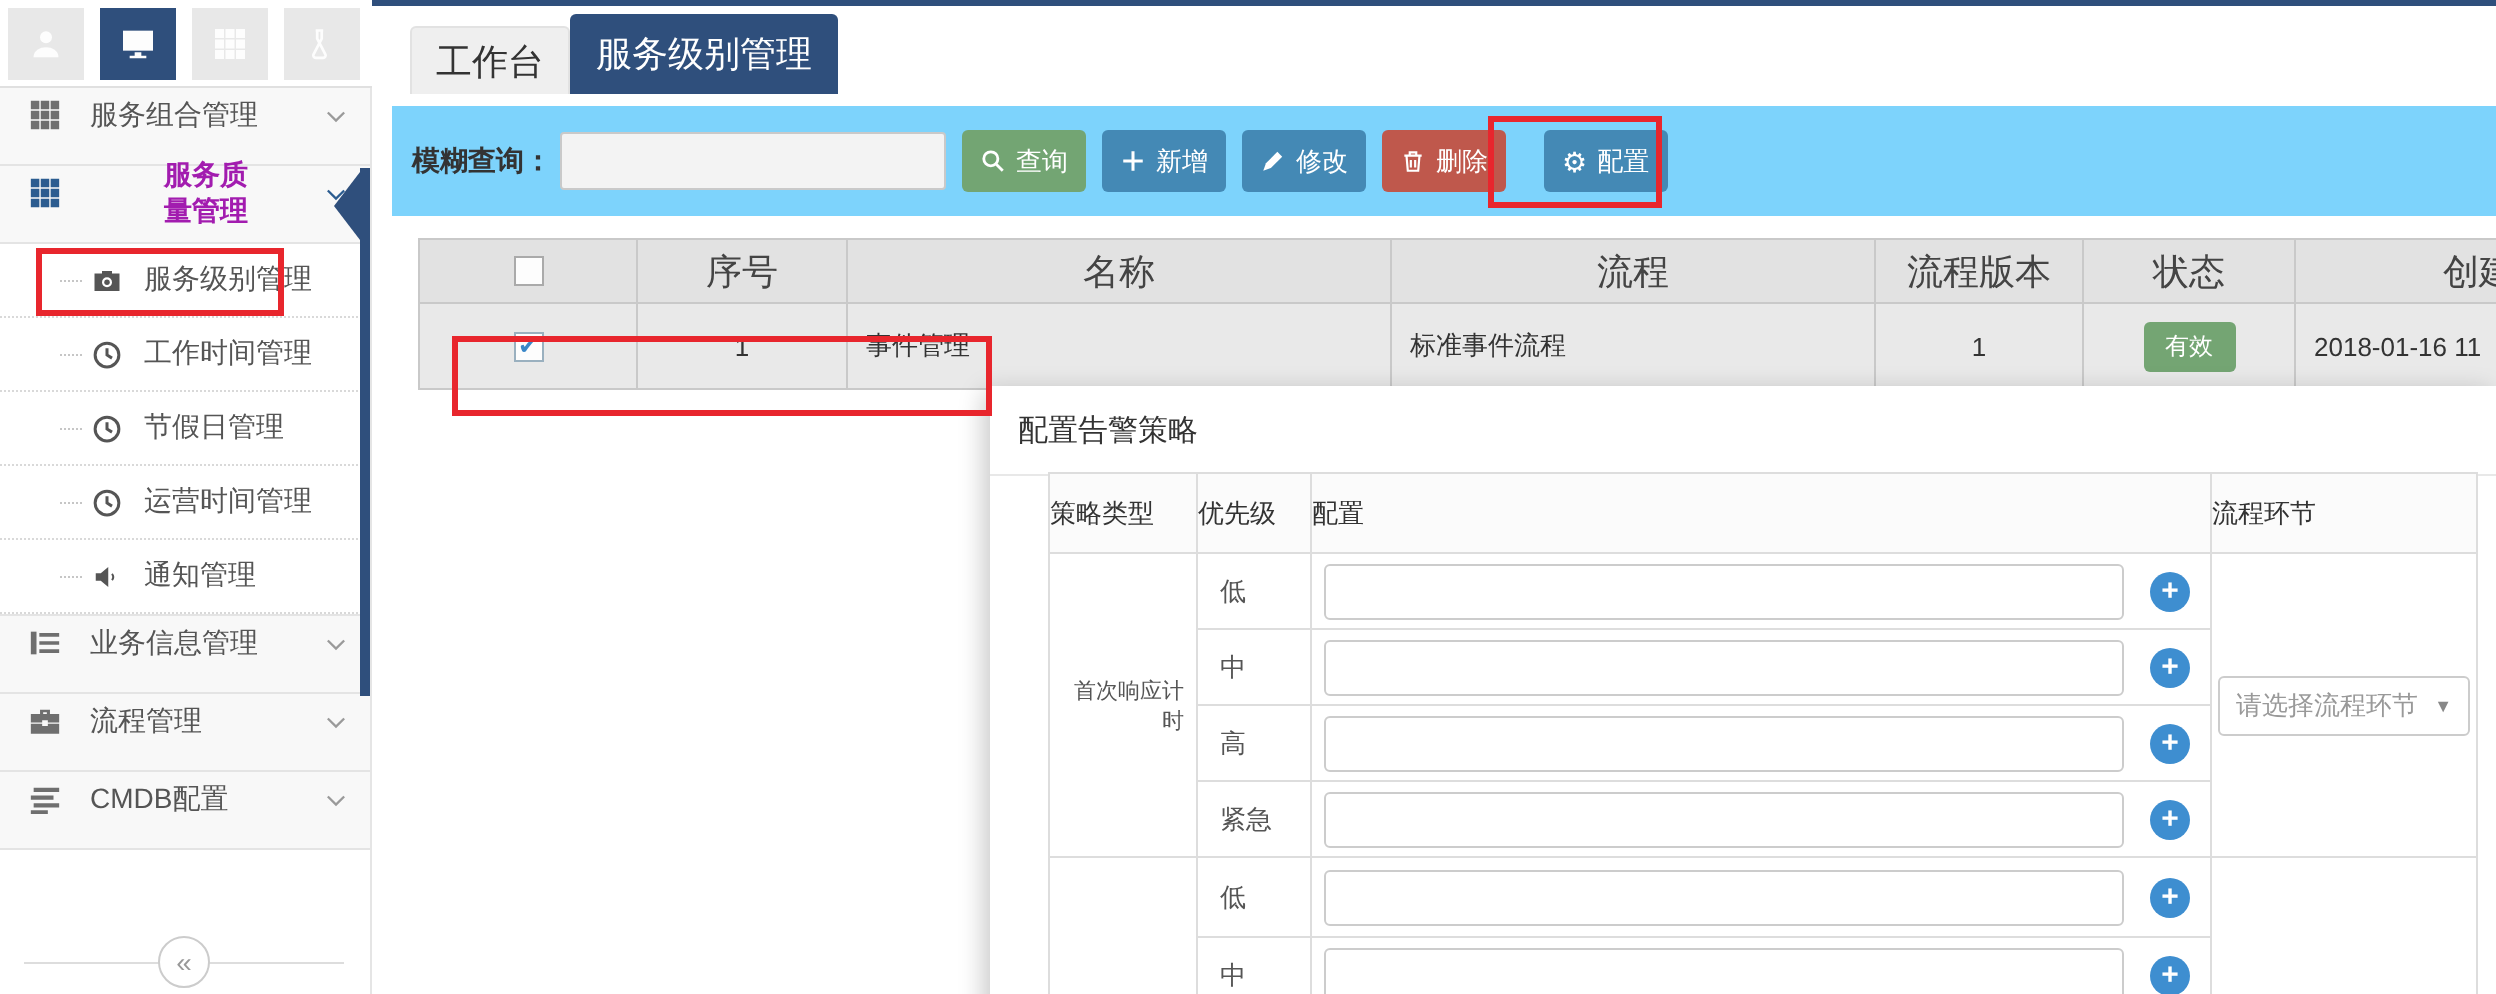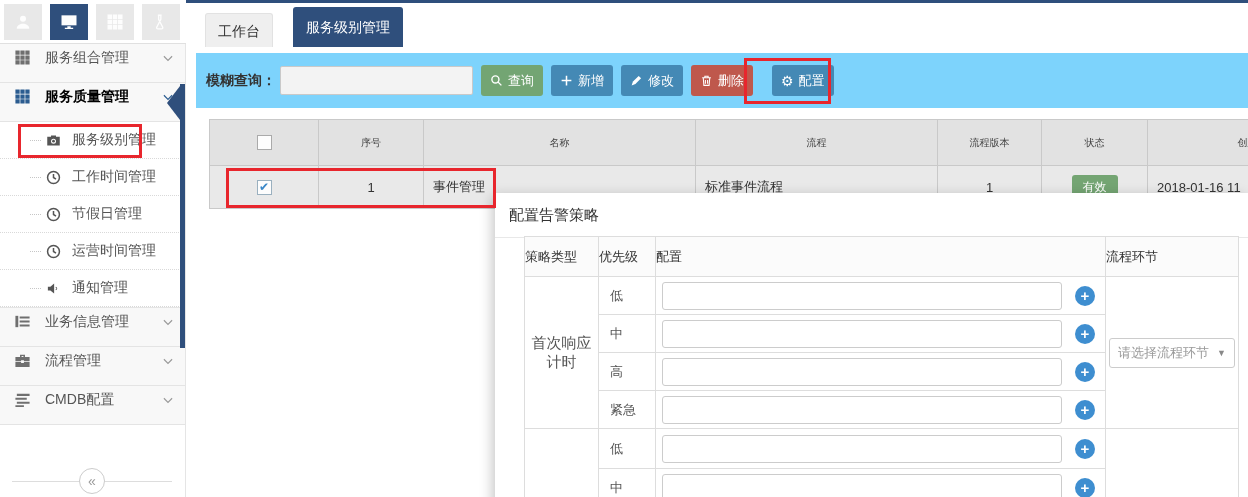--- a/index.html
+++ b/index.html
@@ -14,21 +14,21 @@
     display:flex; align-items:center; justify-content:center; cursor:pointer; }
   .ibtn.active { background:#2f4f7c; }
 
   
   #sidebar { position:absolute; left:0; top:44px; width:186px; bottom:0; background:#fff;
     border-right:1px solid #e5e5e5; }
   .side-item { height:39px; display:flex; align-items:center; padding:0 10px 11px 14px;
     background:#f8f8f8; border-bottom:1px solid #e4e4e4; color:#555; font-size:14px; cursor:pointer; }
   .side-item .s-ic { color:#6f6f6f; margin-right:14px; display:flex; }
   .side-item .chev { margin-left:auto; color:#9a9a9a; display:flex; }
-  .side-item.active { color:#000000; font-weight:bold; }
+  .side-item.active { color:#a21caf; font-weight:bold;gap:37px; }
   .side-item.active .s-ic, .side-item.active .chev { color:#2b5c90; }
 
   #submenu { position:relative; background:#fff; border-bottom:1px solid #e4e4e4; }
   #submenu .treeline { position:absolute; left:30px; top:0; height:174px; border-left:1px dotted #c6c6c6; }
   .sub-item { height:37px; display:flex; align-items:center; padding-left:46px;
     border-bottom:1px dotted #d9d9d9; color:#555; font-size:14px; position:relative;
     background:#fff; cursor:pointer; }
   .sub-item::before { content:""; position:absolute; left:30px; top:18px; width:11px;
     border-top:1px dotted #c6c6c6; }
   .sub-item .s-ic { color:#555; margin-right:11px; display:flex; }
@@ -43,42 +43,42 @@
   #collapse .circ { position:relative; width:26px; height:26px; border:1px solid #ccc; border-radius:50%;
     background:#fff; color:#999; font-size:14px; display:flex; align-items:center; justify-content:center;
     cursor:pointer; }
 
   
   #topstrip { position:absolute; left:186px; right:0; top:0; height:3px; background:#2f4f7c; }
   #tabbar { position:absolute; left:186px; right:0; top:3px; height:44px; background:#fff;
     display:flex; align-items:flex-end; padding-left:19px; }
   .tab { height:34px; line-height:34px; padding:0 12px; background:#efefef;
     border:1px solid #e2e2e2; border-bottom:none; border-radius:3px 3px 0 0;
-    font-size:14px; color:#333; margin-right:20px; cursor:pointer; }
+    font-size:18px; color:#333; margin-right:0; cursor:pointer; }
   .tab.active { background:#2f4f7c; color:#fff; height:40px; line-height:40px; border:none;
     padding:0 13px; }
 
   #toolbar { position:absolute; left:196px; right:0; top:53px; height:55px; background:#7dd3fc;
     display:flex; align-items:center; padding-left:10px; }
   #toolbar .lbl { font-size:14px; color:#333; font-weight:bold; }
   #toolbar input { width:193px; height:29px; background:#f3f3f3; border:1px solid #c9c9c9;
     border-radius:2px; margin-left:4px; padding:0 6px; font-size:13px; }
   .tbtn { margin-left:8px; height:31px; padding:0 9px; border:none; border-radius:3px;
     color:#fff; font-size:13px; display:flex; align-items:center; gap:5px; cursor:pointer;
     font-family:inherit; }
   .tbtn .bic { display:flex; color:#fff; font-size:14px; line-height:1; }
   .btn-green { background:#73a573; }
   .btn-blue  { background:#4489b5; }
   .btn-red   { background:#bf584c; }
   #btn-config { margin-left:19px; }
 
   
   #grid { position:absolute; left:209px; top:119px; border-collapse:collapse; table-layout:fixed;
     width:1158px; }
-  #grid th { height:46px; background:#e2e2e2; border:1px solid #c9c9c9; font-size:10px;
+  #grid th { height:32px; background:#e2e2e2; border:1px solid #c9c9c9; font-size:18px;
     color:#444; font-weight:normal; text-align:center; }
   #grid td { height:43px; background:#e9e9e9; border:1px solid #c9c9c9; font-size:13px;
     color:#333; text-align:center; overflow:hidden; white-space:nowrap; }
   #grid td.al, #grid th.al { text-align:left; padding-left:9px; }
   .cbx { width:15px; height:15px; background:#fdfdfd; border:1px solid #9ab0bf; margin:0 auto;
     display:flex; align-items:center; justify-content:center; font-size:12px; color:#3a87c8;
     cursor:pointer; }
   .cbx.empty { color:transparent; border-color:#aaa; }
   .badge { display:inline-block; padding:4px 11px; background:#74a573; color:#fff;
     border-radius:3px; font-size:12px; }
@@ -86,22 +86,22 @@
   
   #modal { position:absolute; left:495px; top:193px; right:0; height:384px; background:#fff;
     box-shadow:-3px 3px 12px rgba(0,0,0,.22); z-index:5; overflow:hidden; }
   #modal .m-title { padding:13px 0 0 14px; font-size:15px; color:#333; }
   #modal .m-div { margin-top:12px; border-bottom:1px solid #e8e8e8; }
   #mtable { position:absolute; left:29px; top:43px; border-collapse:collapse; table-layout:fixed;
     width:714px; }
   #mtable th { height:40px; background:#fbfbfb; border:1px solid #ddd; font-size:13px;
     color:#333; font-weight:normal; text-align:left; }
   #mtable td { border:1px solid #ddd; font-size:13px; color:#555; background:#fff; }
-  #mtable td.type { padding:6px; text-align:center; vertical-align:middle; padding-left:6px;
-    font-size:15px; }
+  #mtable td.type { padding:6px; text-align:right; vertical-align:middle; padding-left:6px;
+    font-size:11px; }
   #mtable td.prio { height:38px; padding-left:11px; }
   #mtable td.prio2 { height:40px; padding-left:11px; }
   #mtable td.conf { position:relative; }
   #mtable td.conf input { position:absolute; left:6px; top:50%; margin-top:-14px; width:400px;
     height:28px; border:1px solid #ccc; border-radius:3px; background:#fff; padding:0 6px; }
   .addbtn { position:absolute; left:419px; top:50%; margin-top:-10px; width:20px; height:20px;
     border-radius:50%; background:#3e8ed0; color:#fff; font-size:15px; font-weight:bold;
     display:flex; align-items:center; justify-content:center; line-height:1; cursor:pointer; }
   #mtable td.stage { text-align:center; vertical-align:middle; }
   .ddl { display:inline-flex; align-items:center; width:126px; height:30px; border:1px solid #ccc;

